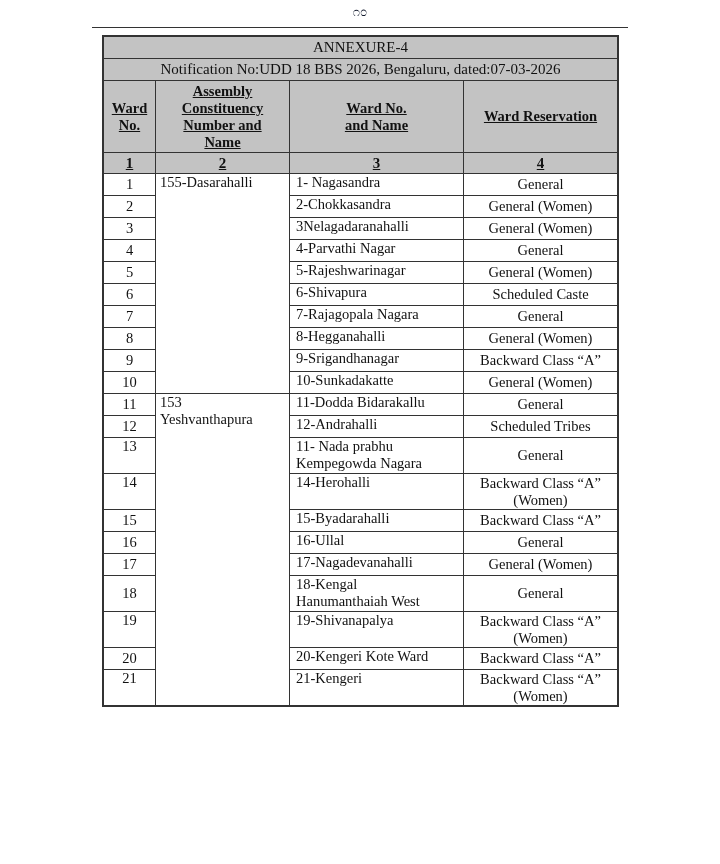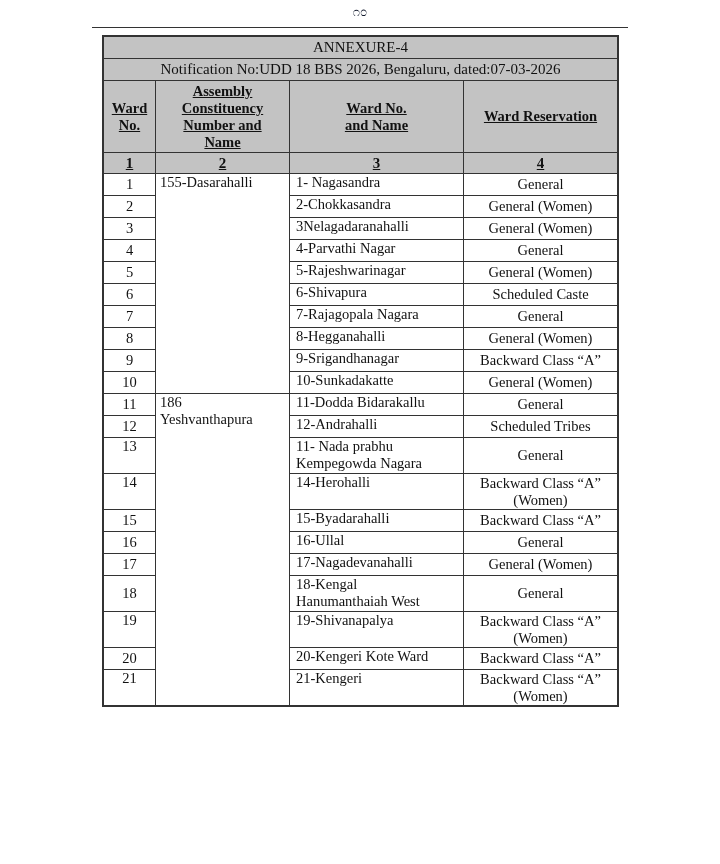--- a/index.html
+++ b/index.html
@@ -117,21 +117,21 @@
         <td class="l v-top">9-Srigandhanagar</td>
         <td class="c v-mid">Backward Class “A”</td>
       </tr>
       <tr class="h22">
         <td class="c v-mid">10</td>
         <td class="l v-top">10-Sunkadakatte</td>
         <td class="c v-mid">General (Women)</td>
       </tr>
       <tr class="h22">
         <td class="c v-mid">11</td>
-        <td rowspan="11" class="ac-cell"><span>186</span><br><span>Yeshvanthapura</span></td>
+        <td rowspan="11" class="ac-cell"><span>153</span><br><span>Yeshvanthapura</span></td>
         <td class="l v-top">11-Dodda Bidarakallu</td>
         <td class="c v-mid">General</td>
       </tr>
       <tr class="h22">
         <td class="c v-mid">12</td>
         <td class="l v-top">12-Andrahalli</td>
         <td class="c v-mid">Scheduled Tribes</td>
       </tr>
       <tr class="h36">
         <td class="c v-top">13</td>

